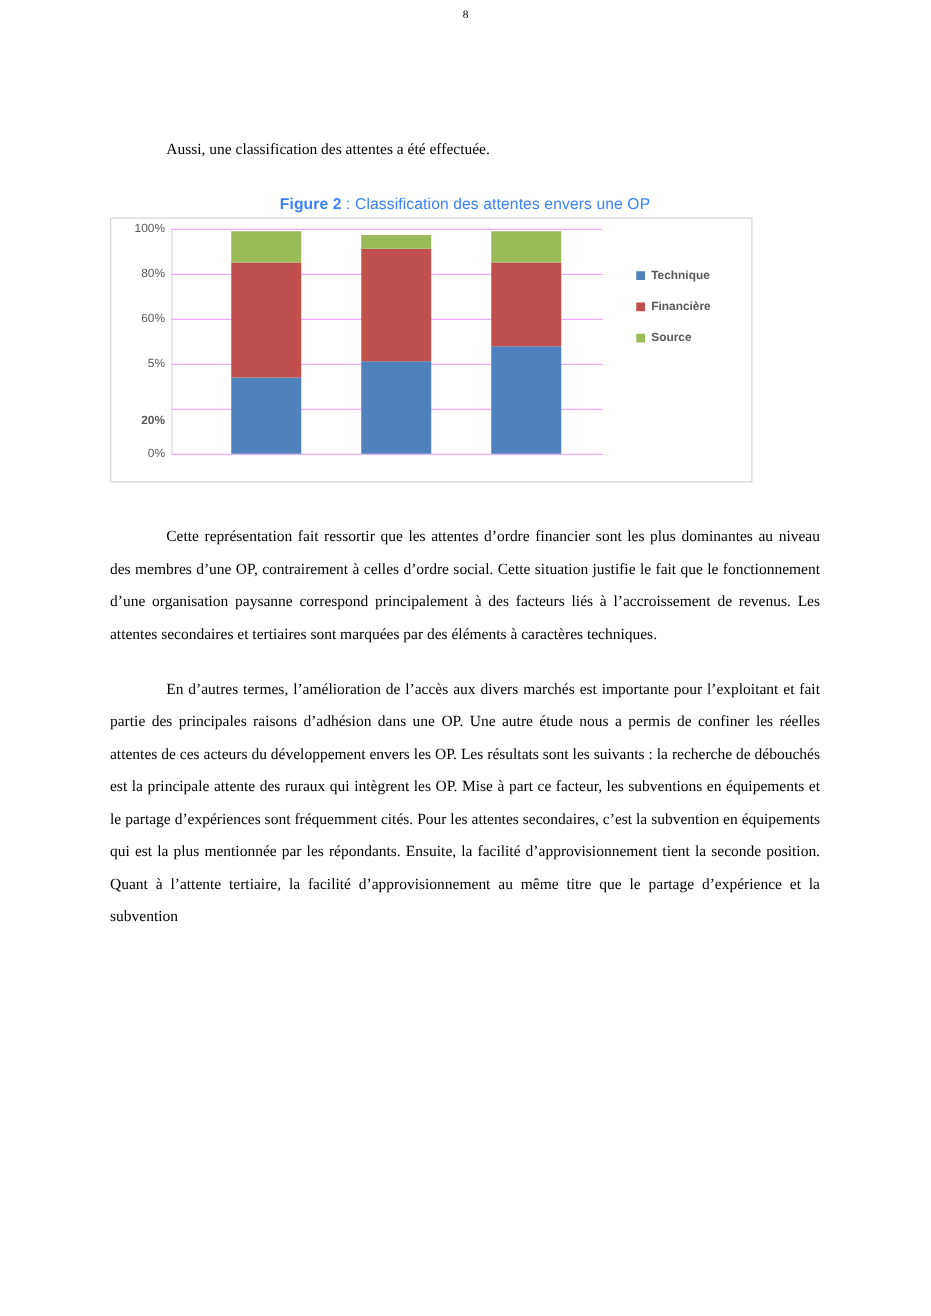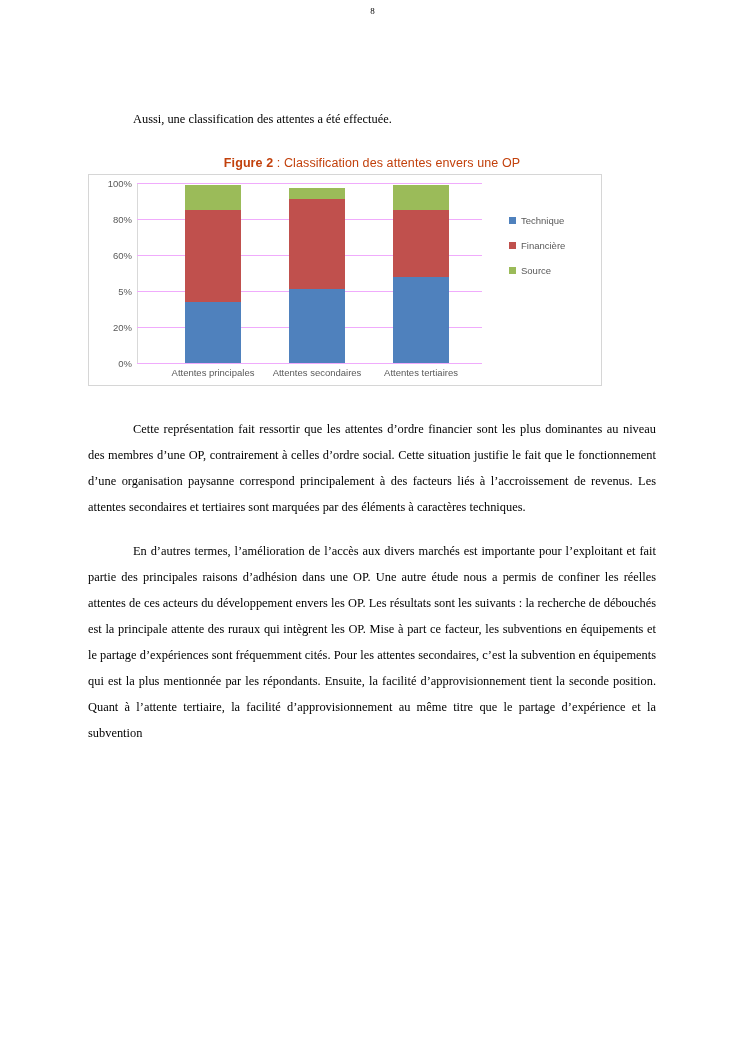--- a/index.html
+++ b/index.html
@@ -53,21 +53,21 @@
   .spacer-lg { height: 30px; }
 
   
   .figure-wrap {
     margin-top: 24px;
   }
   .figure-title {
     text-align: center;
     font-family: "Liberation Sans", sans-serif;
     font-size: 12.5px;
-    color: #c2410c;
+    color: #3b82f6;
     margin-bottom: 4px;
     letter-spacing: 0.1px;
   }
   .figure-title b { font-weight: bold; }
 
   .chart-box {
     position: relative;
     width: 514px;
     height: 212px;
     border: 1px solid #d6d6d6;
@@ -145,20 +145,21 @@
     left: 420px;
     top: 40px;
   }
   .legend-item {
     display: flex;
     align-items: center;
     margin-bottom: 14px;
     font-family: "Liberation Sans", sans-serif;
     font-size: 9.5px;
     color: #595959;
+    font-weight: bold;
   }
   .legend-swatch {
     width: 7px;
     height: 7px;
     margin-right: 5px;
     display: inline-block;
   }
   .source-line {
     margin-top: 16px;
     text-align: center;
@@ -199,21 +200,21 @@
           <div class="gridline" style="top:36px;">
             <span class="ytick" style="top:0px;">80%</span>
           </div>
           <div class="gridline" style="top:72px;">
             <span class="ytick" style="top:0px;">60%</span>
           </div>
           <div class="gridline" style="top:108px;">
             <span class="ytick" style="top:0px;">5%</span>
           </div>
           <div class="gridline" style="top:144px;">
-            <span class="ytick" style="top:0px;">20%</span>
+            <span class="ytick" style="top:10px;font-weight:bold;">20%</span>
           </div>
           <div class="gridline" style="top:180px;">
             <span class="ytick" style="top:0px;">0%</span>
           </div>
 
           <div class="bars">
 
             <div class="bar-group" style="left:48px;">
               <div class="seg" style="background:#4f81bd; height:61.2px; bottom:0px;"></div>
               <div class="seg" style="background:#c0504d; height:91.8px; bottom:61.2px;"></div>
@@ -227,25 +228,20 @@
             </div>
 
             <div class="bar-group" style="left:256px;">
               <div class="seg" style="background:#4f81bd; height:86.4px; bottom:0px;"></div>
               <div class="seg" style="background:#c0504d; height:66.6px; bottom:86.4px;"></div>
               <div class="seg" style="background:#9bbb59; height:25.2px; bottom:153px;"></div>
             </div>
           </div>
         </div>
 
-        <div class="xlabels">
-          <span class="xlabel" style="left:76px;">Attentes principales</span>
-          <span class="xlabel" style="left:180px;">Attentes secondaires</span>
-          <span class="xlabel" style="left:284px;">Attentes tertiaires</span>
-        </div>
 
         <div class="legend">
           <div class="legend-item">
             <span class="legend-swatch" style="background:#4f81bd;"></span>
             <span>Technique</span>
           </div>
           <div class="legend-item">
             <span class="legend-swatch" style="background:#c0504d;"></span>
             <span>Financière</span>
           </div>

